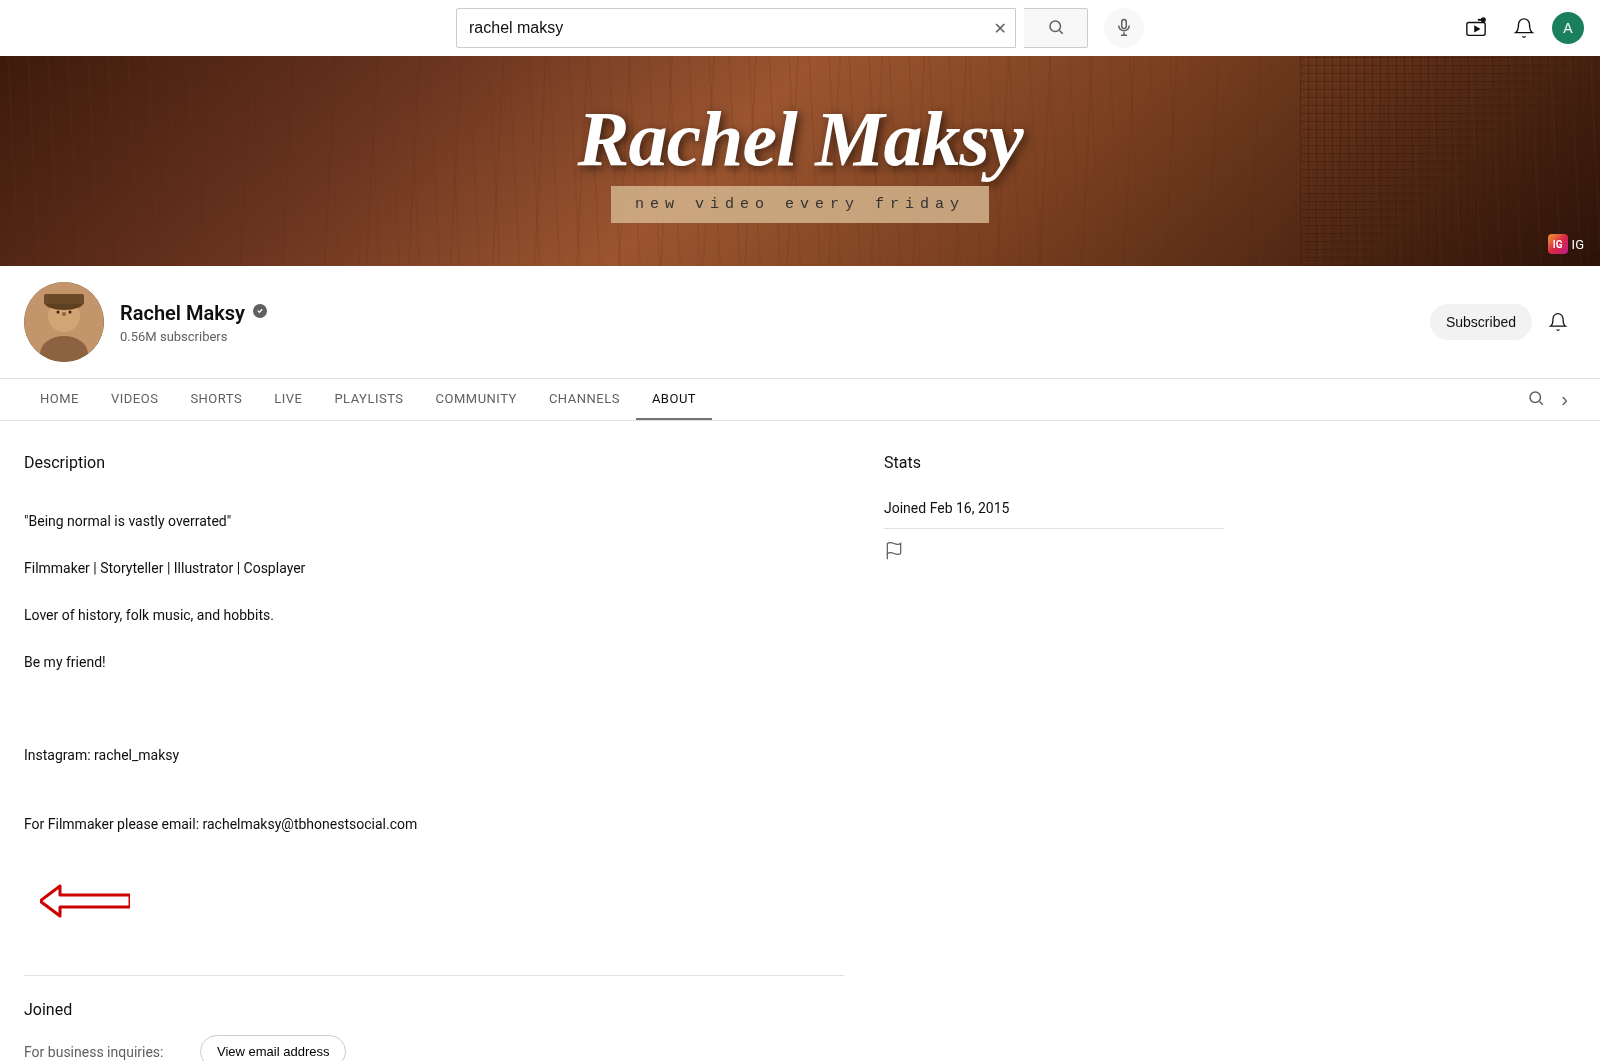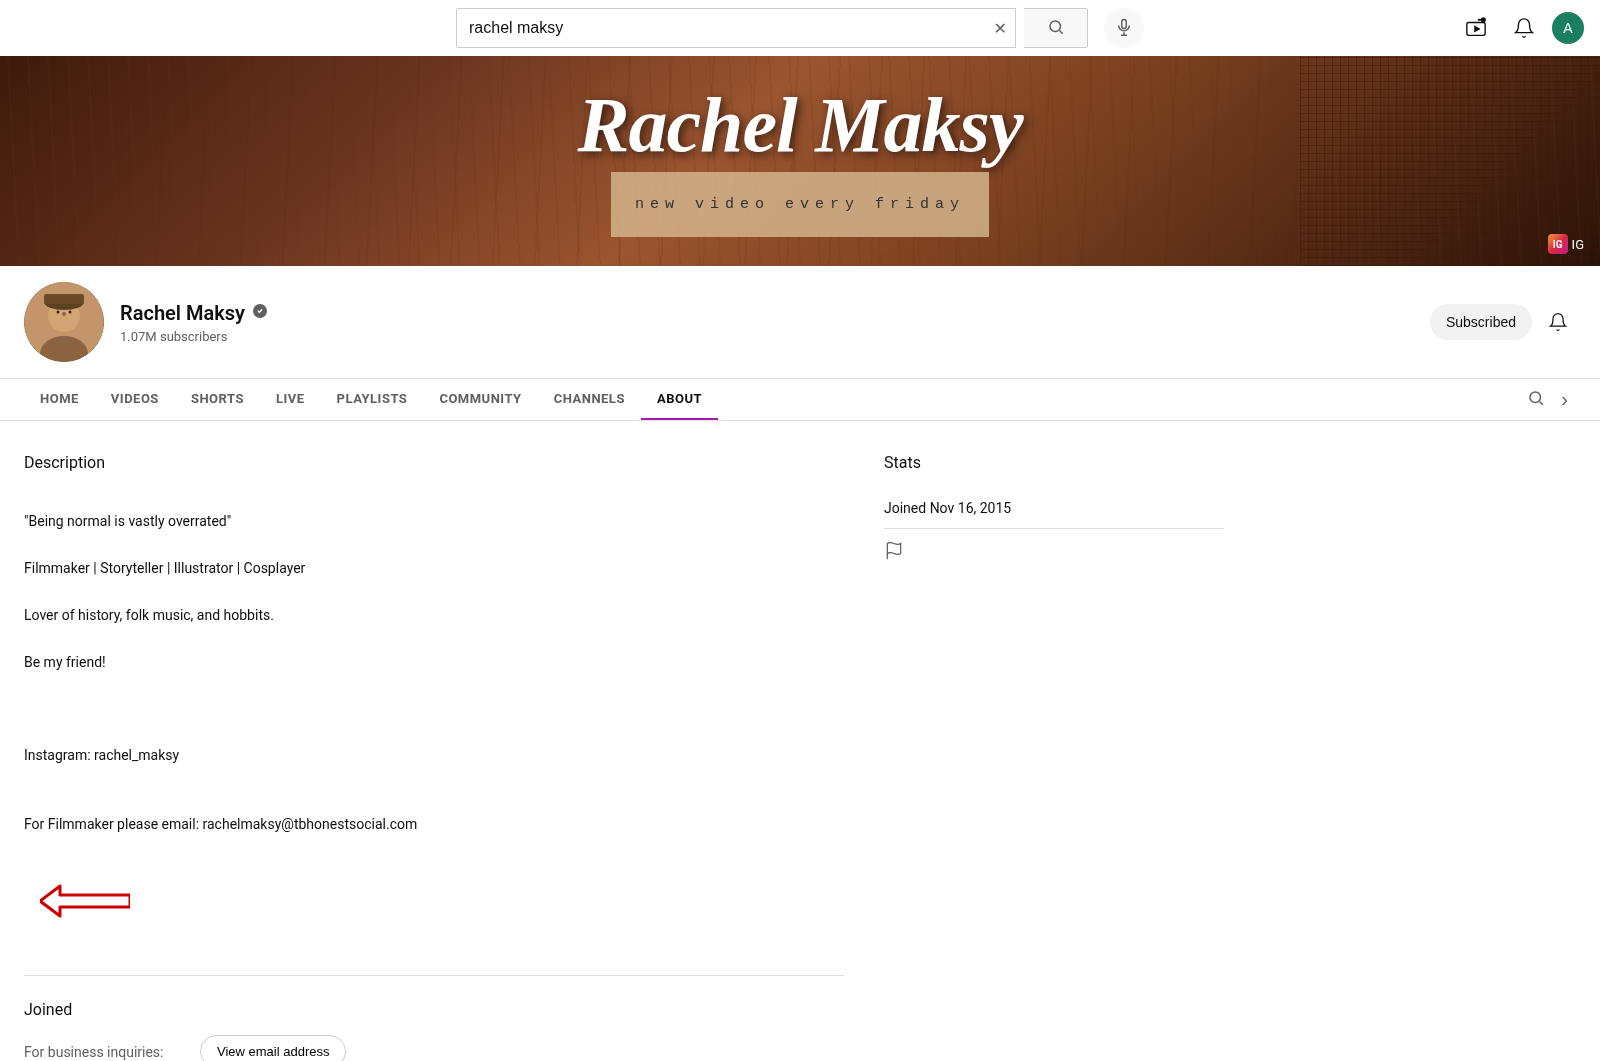--- a/index.html
+++ b/index.html
@@ -67,21 +67,21 @@
       color: #fff;
       font-style: italic;
       font-weight: 700;
       text-shadow: 2px 2px 8px rgba(0,0,0,0.5);
       letter-spacing: -1px;
       line-height: 1;
     }
     .banner-subtitle {
       background: rgba(210,180,140,0.85);
       color: #333;
-      padding: 24px 24px;
+      padding: 10px 24px;
       font-size: 15px;
       letter-spacing: 6px;
       font-family: 'Courier New', monospace;
       margin-top: 8px;
       display: inline-block;
     }
     .banner-ig {
       position: absolute; bottom: 12px; right: 16px;
       color: #fff; font-size: 13px; display: flex; align-items: center; gap: 4px;
     }
@@ -139,27 +139,27 @@
       display: flex; align-items: center; justify-content: center; color: #0f0f0f;
       font-size: 18px;
     }
 
     
     .channel-tabs {
       display: flex; align-items: center; padding: 0 24px;
       border-bottom: 1px solid #e0e0e0; overflow: hidden;
     }
     .tab-item {
-      padding: 12px 16px; font-size: 13px; font-weight: 700;
+      padding: 12px 16px; font-size: 13px; font-weight: 400;
       color: #606060; cursor: pointer; white-space: nowrap;
       border-bottom: 2px solid transparent; text-transform: uppercase;
       letter-spacing: 0.5px;
     }
     .tab-item.active {
-      color: #0f0f0f; border-bottom: 2px solid #a21caf;
+      color: #0f0f0f; border-bottom: 2px solid #737373;
     }
     .tab-search { margin-left: auto; background: none; border: none; cursor: pointer; padding: 8px; color: #606060; }
     .tab-more { background: none; border: none; cursor: pointer; padding: 8px; color: #606060; font-size: 18px; }
 
     
     .main-content {
       display: flex; padding: 32px 24px; gap: 40px; max-width: 1400px;
     }
     .left-column { flex: 1; max-width: 820px; }
     .right-column { width: 340px; }
@@ -289,21 +289,21 @@
     <div class="channel-name-row">
       <span class="channel-name">Rachel Maksy</span>
       <span class="verified-icon" title="Verified">
         <svg width="14" height="14" viewBox="0 0 24 24" fill="#606060">
           <path d="M9 12l2 2 4-4M21 12a9 9 0 11-18 0 9 9 0 0118 0z" fill="none" stroke="#606060" stroke-width="2"></path>
           <circle cx="12" cy="12" r="12" fill="#606060"></circle>
           <path d="M9 12l2 2 4-4" stroke="#fff" stroke-width="2.5" fill="none" stroke-linecap="round"></path>
         </svg>
       </span>
     </div>
-    <div class="subscriber-count">1.07M subscribers</div>
+    <div class="subscriber-count">0.56M subscribers</div>
   </div>
   <div class="channel-actions">
     <button class="subscribed-btn">Subscribed</button>
     <button class="bell-btn">
       <svg width="20" height="20" viewBox="0 0 24 24" fill="none" stroke="#0f0f0f" stroke-width="1.5">
         <path d="M18 8A6 6 0 0 0 6 8c0 7-3 9-3 9h18s-3-2-3-9"></path>
         <path d="M13.73 21a2 2 0 0 1-3.46 0"></path>
       </svg>
     </button>
   </div>
@@ -364,21 +364,21 @@
         <button class="view-email-btn">View email address</button>
       </div>
 
     </div>
 
   </div>
 
   <div class="right-column">
     <div class="stats-section">
       <div class="section-heading">Stats</div>
-      <div class="stat-item">Joined Nov 16, 2015</div>
+      <div class="stat-item">Joined Feb 16, 2015</div>
       <button class="flag-btn">
         <span class="flag-icon">
           <svg width="20" height="20" viewBox="0 0 24 24" fill="none" stroke="#606060" stroke-width="1.5">
             <path d="M4 15s1-1 4-1 5 2 8 2 4-1 4-1V3s-1 1-4 1-5-2-8-2-4 1-4 1z"></path>
             <line x1="4" y1="22" x2="4" y2="15"></line>
           </svg>
         </span>
       </button>
     </div>
   </div>

